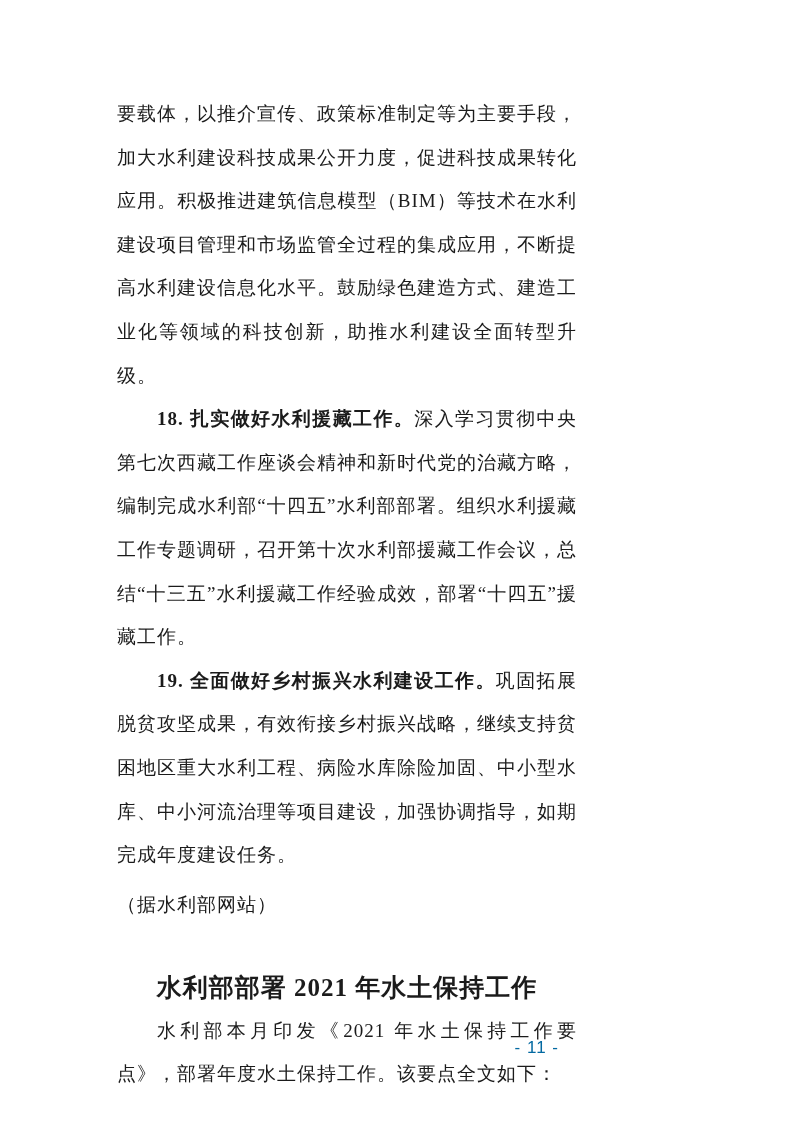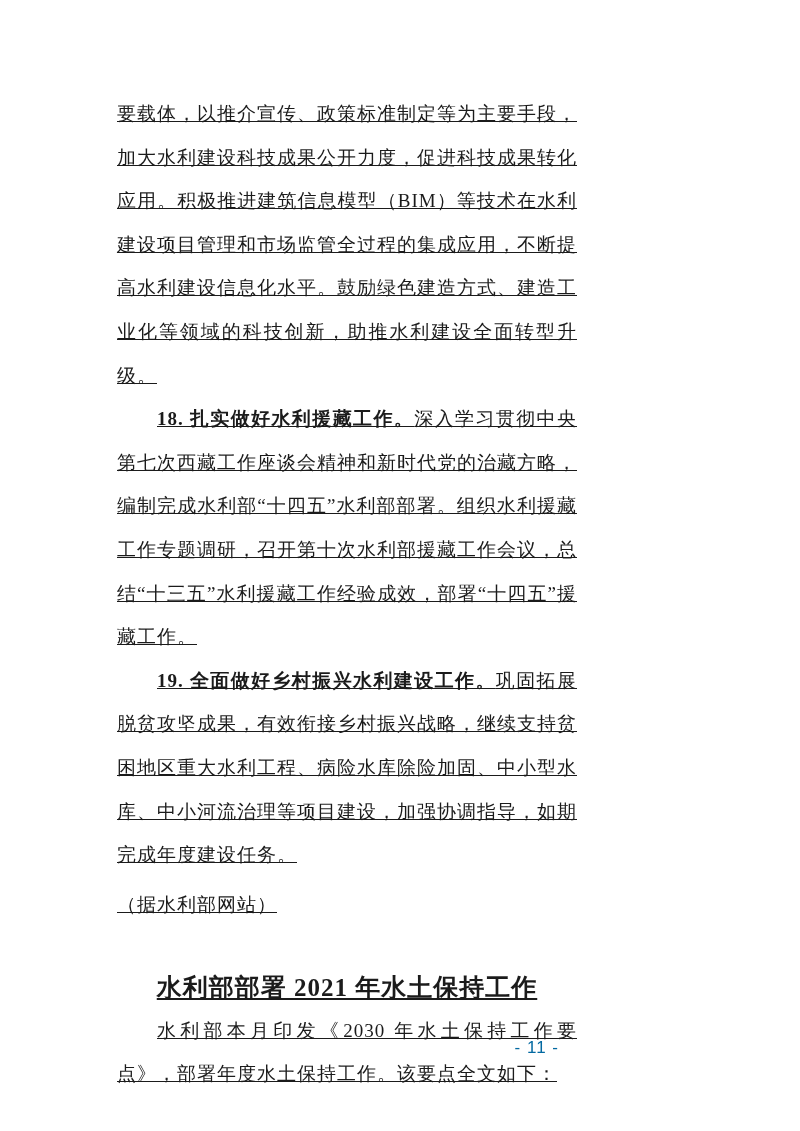--- a/index.html
+++ b/index.html
@@ -8,21 +8,20 @@
     background: #ffffff;
   }
   .page {
     position: relative;
     width: 692px;
     height: 1131px;
     background: #ffffff;
     overflow: hidden;
     font-family: "Liberation Serif", "DejaVu Serif", serif;
     color: #1b1b1b;
-    text-decoration: underline;
   }
   .content {
     padding: 92px 115px 0 117px;
   }
   p.body-par {
     margin: 0;
     font-size: 19px;
     line-height: 43.6px;
     letter-spacing: 1px;
     text-align: justify;
@@ -82,19 +81,19 @@
 
 
     <p class="body-par indent"><span class="lead">18. 扎实做好水利援藏工作。</span><span>深入学习贯彻中央第七次西藏工作座谈会精神和新时代党的治藏方略，编制完成水利部“十四五”水利部部署。组织水利援藏工作专题调研，召开第十次水利部援藏工作会议，总结“十三五”水利援藏工作经验成效，部署“十四五”援藏工作。</span></p>
 
     <p class="body-par indent"><span class="lead">19. 全面做好乡村振兴水利建设工作。</span><span>巩固拓展脱贫攻坚成果，有效衔接乡村振兴战略，继续支持贫困地区重大水利工程、病险水库除险加固、中小型水库、中小河流治理等项目建设，加强协调指导，如期完成年度建设任务。</span></p>
 
     <p class="source-note">（据水利部网站）</p>
 
     <h1 class="article-title">水利部部署 2021 年水土保持工作</h1>
 
-    <p class="body-par kai-par indent intro">水利部本月印发《2030 年水土保持工作要点》，部署年度水土保持工作。该要点全文如下：</p>
+    <p class="body-par kai-par indent intro">水利部本月印发《2021 年水土保持工作要点》，部署年度水土保持工作。该要点全文如下：</p>
 
 
   </div>
 
   <div class="page-number">- 11 -</div>
 </div>
 
 </body></html>

